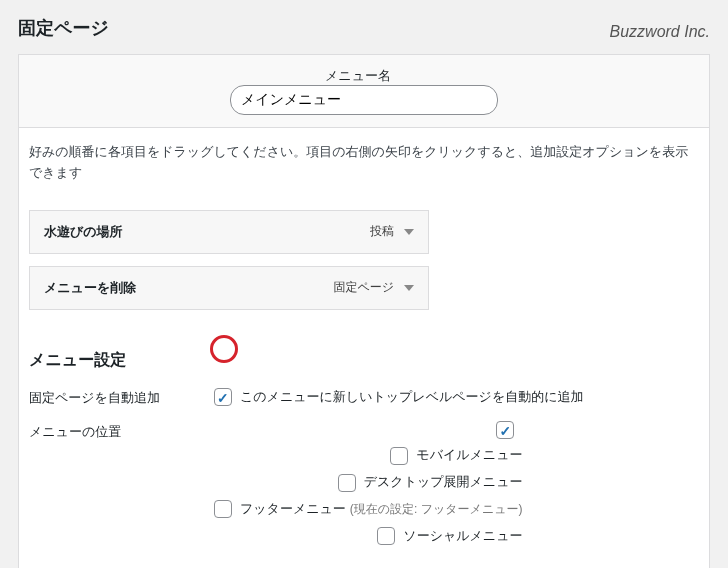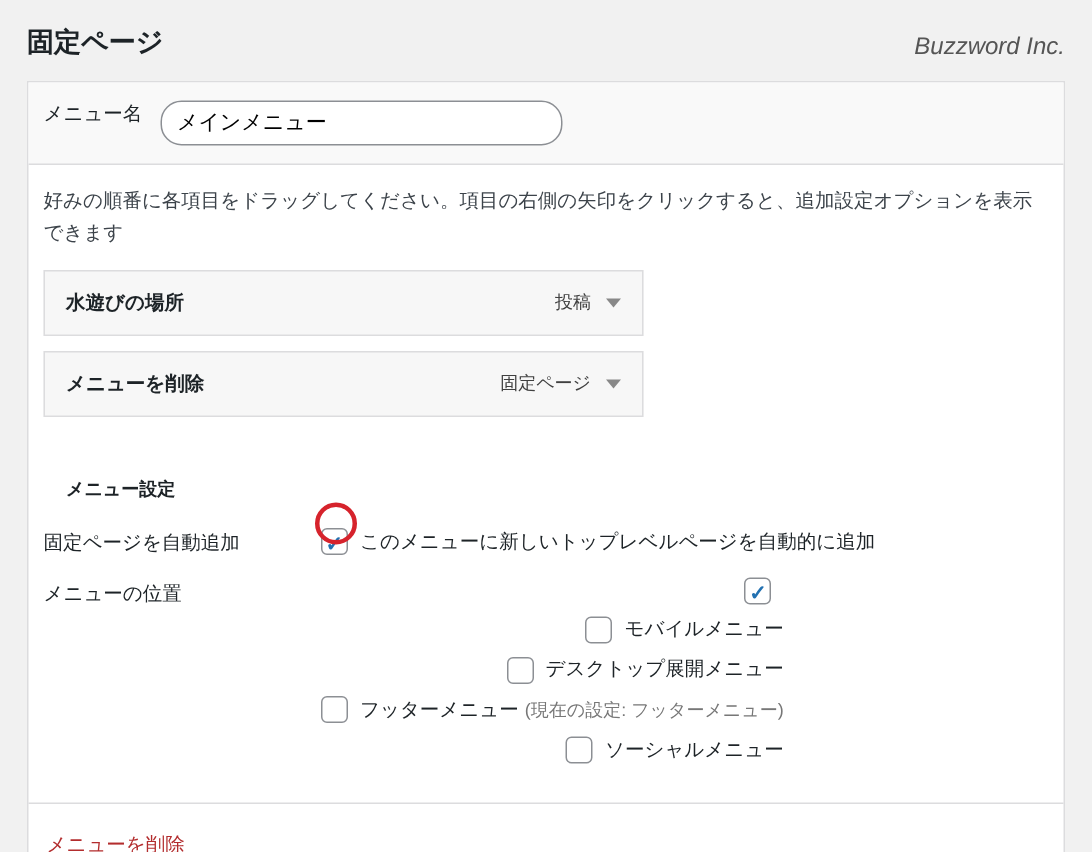--- a/index.html
+++ b/index.html
@@ -27,24 +27,25 @@
       font-weight: 700;
       padding: 16px 18px 14px;
     }
     .content {
       margin: 0 18px 18px;
       border: 1px solid #dcdcde;
       background: #fff;
     }
     .name-row {
       display: flex;
-      align-items: flex-start;
+      align-items: center;
       border-bottom: 1px solid #dcdcde;
       background: #f9f9f9;
       padding: 12px 10px;
+      flex-direction: column;
     }
     .name-row label {
       margin-right: 12px;
       font-size: 13px;
     }
     .name-row input {
       border: 1px solid #8c8f94;
       background: #fff;
       border-radius: 14px;
       height: 30px;
@@ -64,20 +65,21 @@
       border: 1px solid #dcdcde;
       background: #f7f7f7;
       width: 400px;
       height: 44px;
       display: flex;
       align-items: center;
       justify-content: space-between;
       padding: 4px 14px;
       margin-bottom: 10px;
       cursor: move;
+      margin-top: 12px;
     }
     .menu-item .mi-title {
       font-weight: 700;
       font-size: 13px;
     }
     .mi-right {
       display: flex;
       align-items: center;
       color: #404040;
     }
@@ -85,24 +87,23 @@
     .tri-down {
       width: 0; height: 0;
       border-left: 5px solid transparent;
       border-right: 5px solid transparent;
       border-top: 6px solid #888;
     }
     .settings {
       padding: 10px 10px 0;
     }
     .settings-title {
-      font-size: 12px;
+      font-size: 16px;
       font-weight: 700;
       margin-bottom: 16px;
-      margin-left: 15px;
     }
     .settings-row {
       display: flex;
       align-items: flex-start;
       margin-bottom: 8px;
     }
     .settings-row .col-label {
       width: 185px;
       flex-shrink: 0;
       padding-top: 2px;

